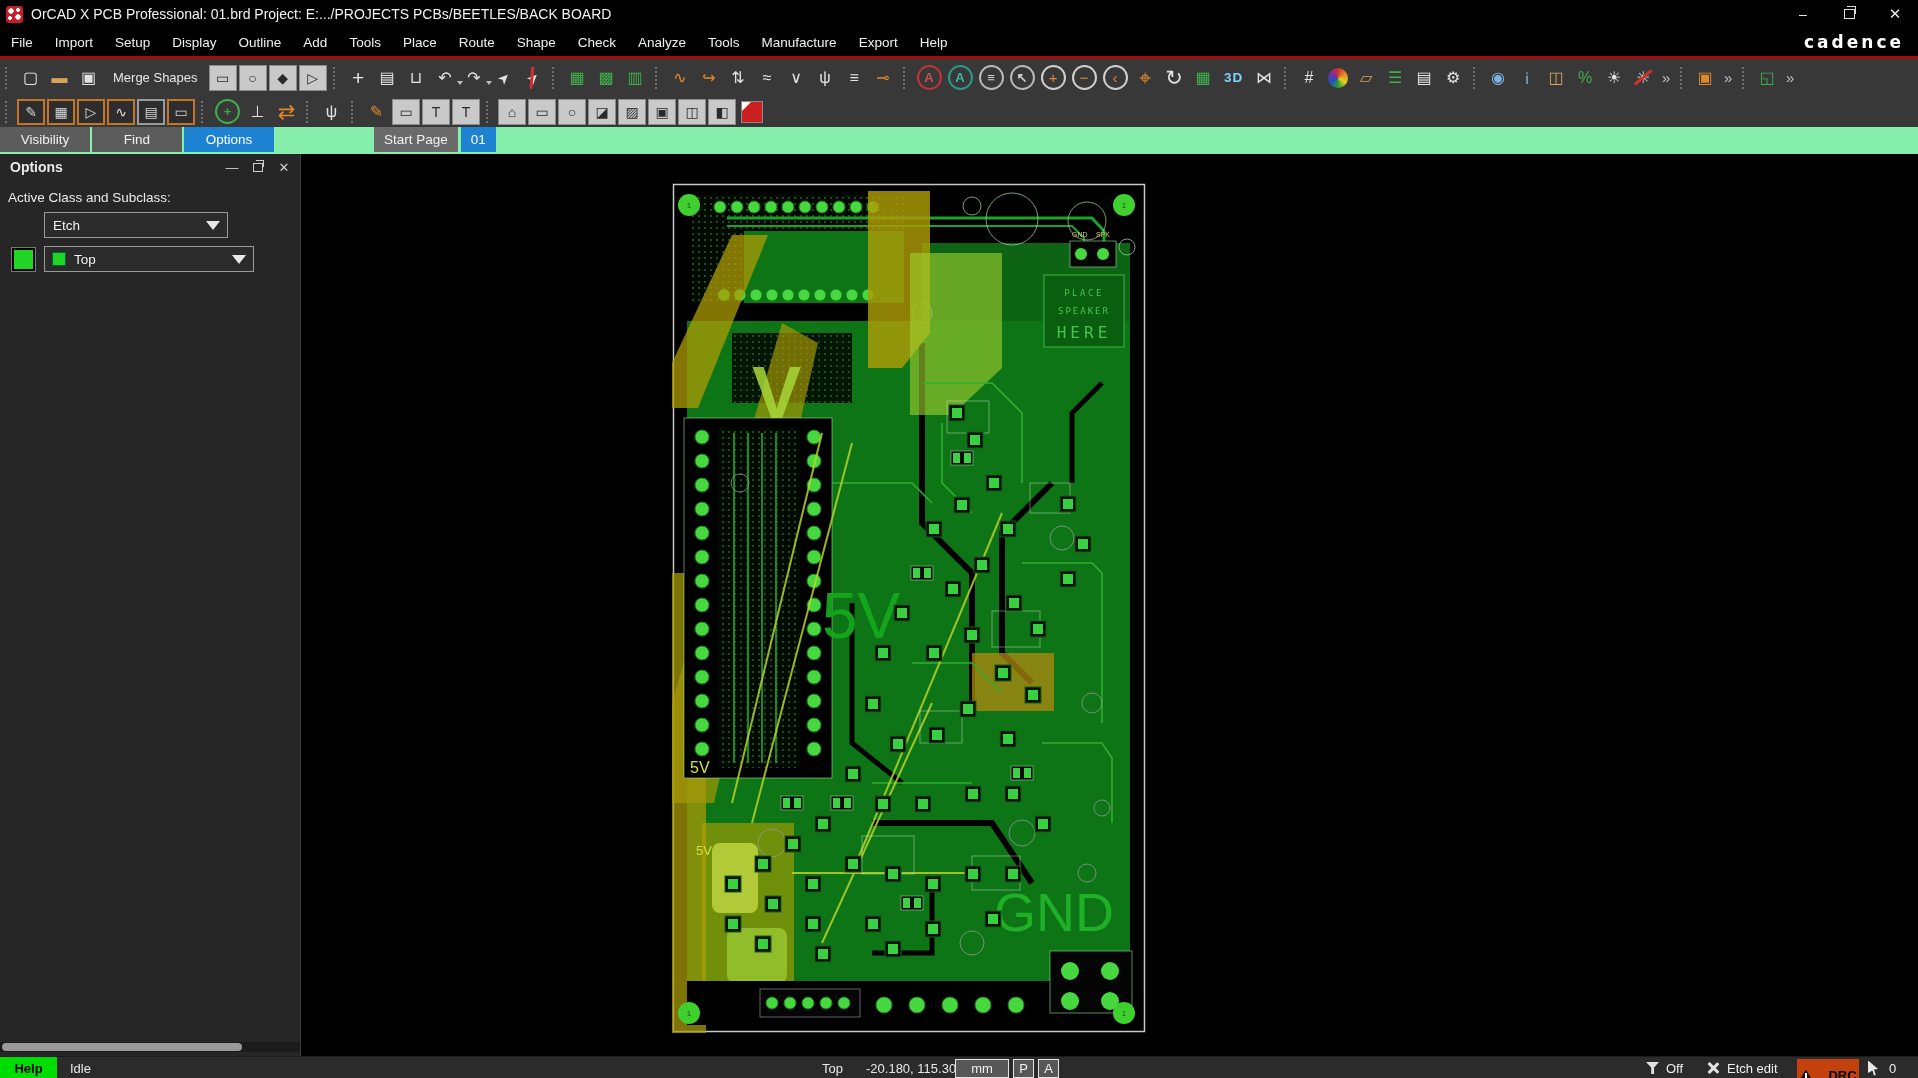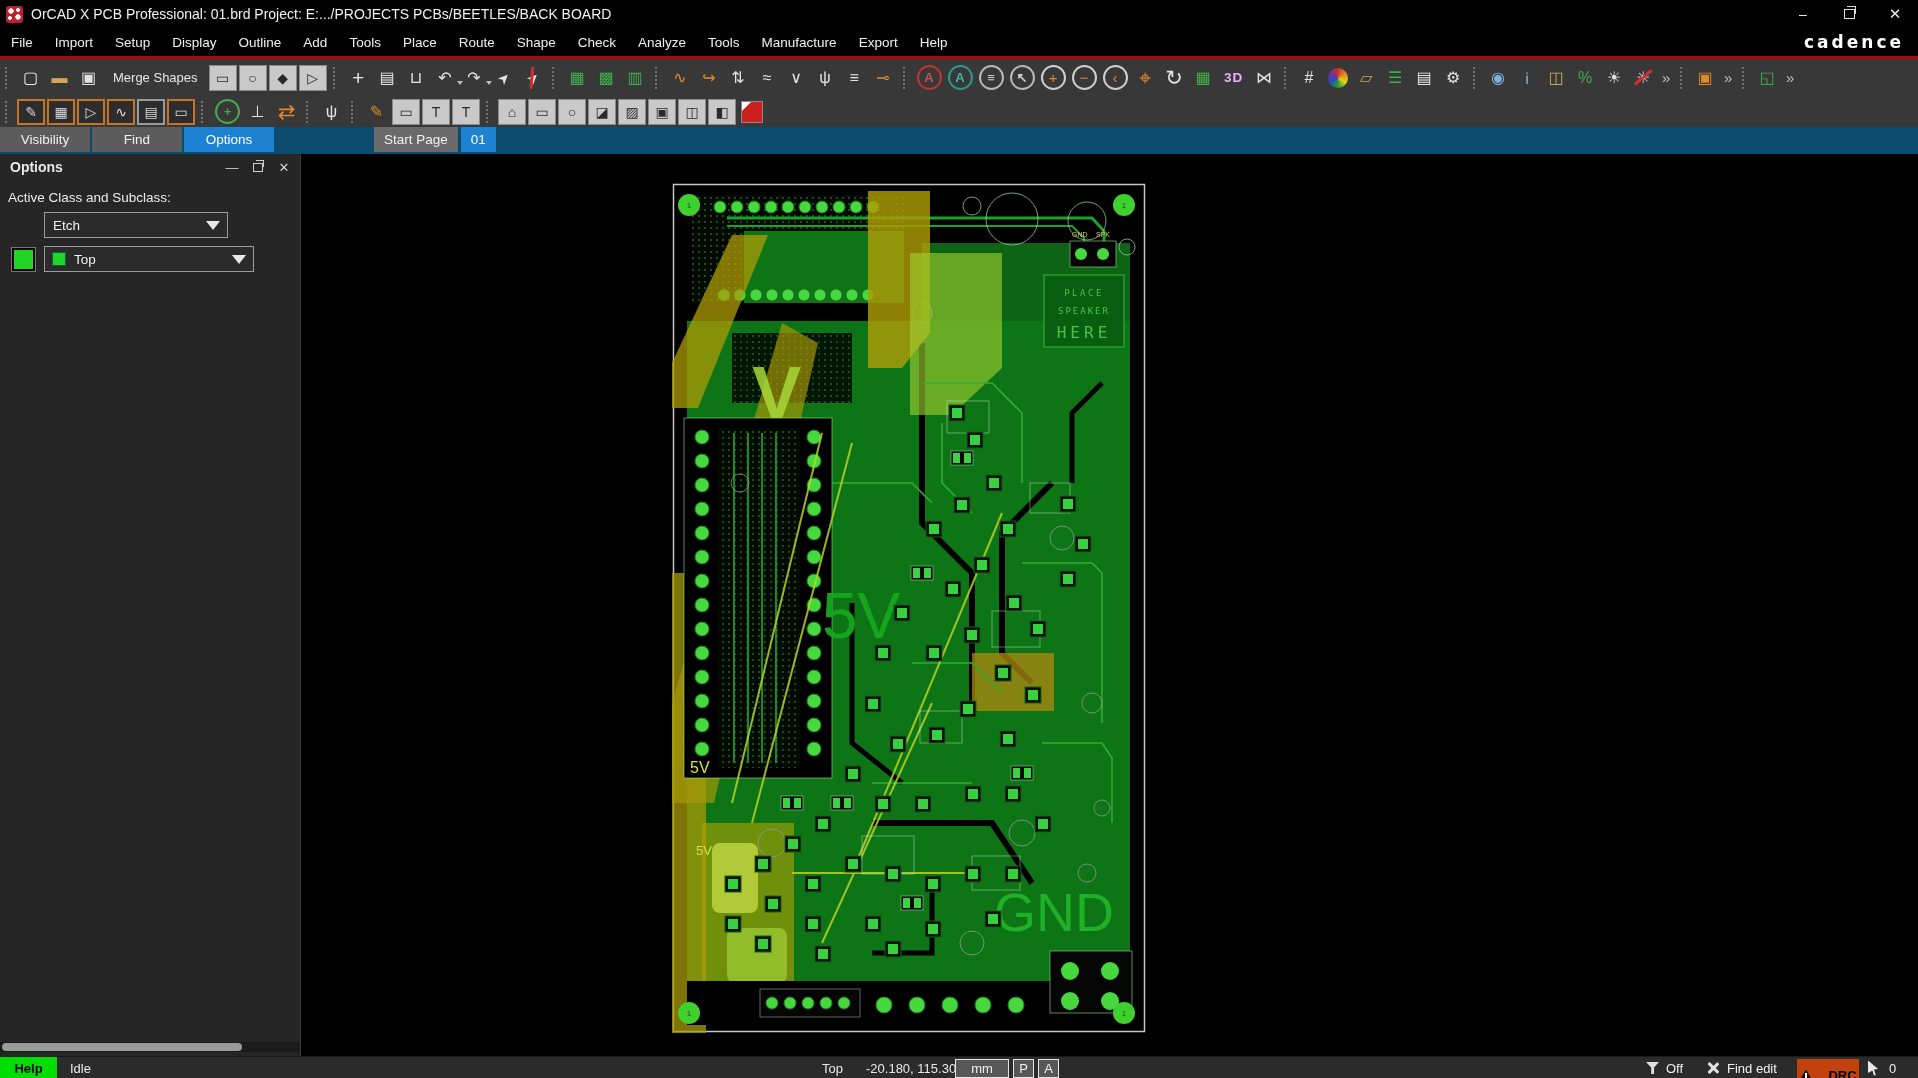--- a/index.html
+++ b/index.html
@@ -35,38 +35,38 @@
   .ticon.obtn{width:24px;height:22px;background:#2d2d2d;border:2px solid #c2742a;color:#d8d8d8;font-size:14px;}
   .ticon.obtn.grey-border{border-color:#9a9a9a;}
   .ticon.green{color:#3fae4a;}
   .ticon.orange{color:#e0882a;}
   .ticon.tan{color:#d7a65a;}
   .ticon.blue{color:#7fb2e0;}
   .ticon.big{font-size:21px;}
   .ticon.doc{color:#e8e8e8;}
   .ticon.chev{width:15px;color:#c0c0c0;font-size:15px;}
   .ticon.label{width:auto;padding:0 9px;font-size:13px;color:#e8e8e8;}
-  .ticon.chip{width:30px;font-size:13.5px;font-weight:bold;color:#f0abfc;letter-spacing:1px;}
+  .ticon.chip{width:30px;font-size:13.5px;font-weight:bold;color:#7dd3fc;letter-spacing:1px;}
   .ticon.circle-red,.ticon.circle-teal,.ticon.circle-dark,.ticon.circle-orange,.ticon.circle-green{
      width:21px;height:21px;margin:0 3px;border-radius:50%;border:2px solid #bbb;font-size:13px;font-weight:bold;}
   .ticon.circle-red{border-color:#c23434;color:#d05050;}
   .ticon.circle-teal{border-color:#2a9a86;color:#3ab8a0;}
   .ticon.circle-dark{border-color:#b8b8b8;color:#cfcfcf;}
   .ticon.circle-orange{border-color:#cfcfcf;color:#e0882a;font-weight:normal;font-size:15px;}
   .ticon.circle-green{border-color:#3fae4a;color:#3fae4a;}
   .ticon.colorwheel{width:20px;height:20px;border-radius:50%;margin:0 4px;
      background:conic-gradient(#d03030,#e08a20,#e8d020,#2f9a30,#2050c0,#7030a0,#d03030);}
   .ticon.swatch-red{width:20px;height:20px;margin:0 4px;background:#cc2020;border:1px solid #888;
      background-image:linear-gradient(135deg,#fff 22%,transparent 23%);}
   .ticon.slash::after{content:'';position:absolute;left:2px;top:11px;width:22px;height:2.5px;background:#d03030;transform:rotate(-40deg);}
   .ticon.pin{transform:rotate(-45deg);font-size:14px;}
   .ticon.drop::after{content:'';position:absolute;right:-4px;bottom:6px;width:0;height:0;
      border-left:3.5px solid transparent;border-right:3.5px solid transparent;border-top:4px solid #bdbdbd;}
   
-  #tabsrow{position:absolute;left:0;top:127px;width:1918px;height:27px;background:#0c4a6e;}
+  #tabsrow{position:absolute;left:0;top:127px;width:1918px;height:27px;background:#86efac;}
   #panel-tabs{position:absolute;left:0;top:0;display:flex;height:27px;}
   .ptab{min-width:62px;padding:0 14px;height:25px;margin-right:2px;background:#5c5c5c;color:#f0f0f0;
         display:flex;align-items:center;justify-content:center;font-size:13.5px;}
   .ptab.active{background:#1e82d2;color:#fff;}
   #doc-tabs{position:absolute;left:374px;top:0;display:flex;height:27px;}
   .dtab{padding:0 10px;height:25px;margin-right:3px;background:#6a6a6a;color:#f2f2f2;
         display:flex;align-items:center;justify-content:center;font-size:13.5px;}
   .dtab.active{background:#1e82d2;color:#fff;}
   
   #options-panel{position:absolute;left:0;top:154px;width:300px;height:902px;background:#262626;border-right:1px solid #3c3c3c;}
@@ -561,21 +561,21 @@
     <div id="sb-coords" class="sb">-20.180, 115.303</div>
     <div id="sb-units" class="sb sb-btn">mm</div>
     <div id="sb-p" class="sb sb-btn">P</div>
     <div id="sb-a" class="sb sb-btn">A</div>
     <div id="sb-filter" class="sb">
       <span class="funnel"></span>
       <span>Off</span>
     </div>
     <div id="sb-mode" class="sb">
       <span class="tools-x"></span>
-      <span>Find edit</span>
+      <span>Etch edit</span>
     </div>
     <div id="sb-drc" class="sb">
       <span class="warn-tri"></span>
       <span>DRC</span>
     </div>
     <div id="sb-sel" class="sb">
       <span class="pointer-ico"></span>
       <span>0</span>
     </div>
   </div>

